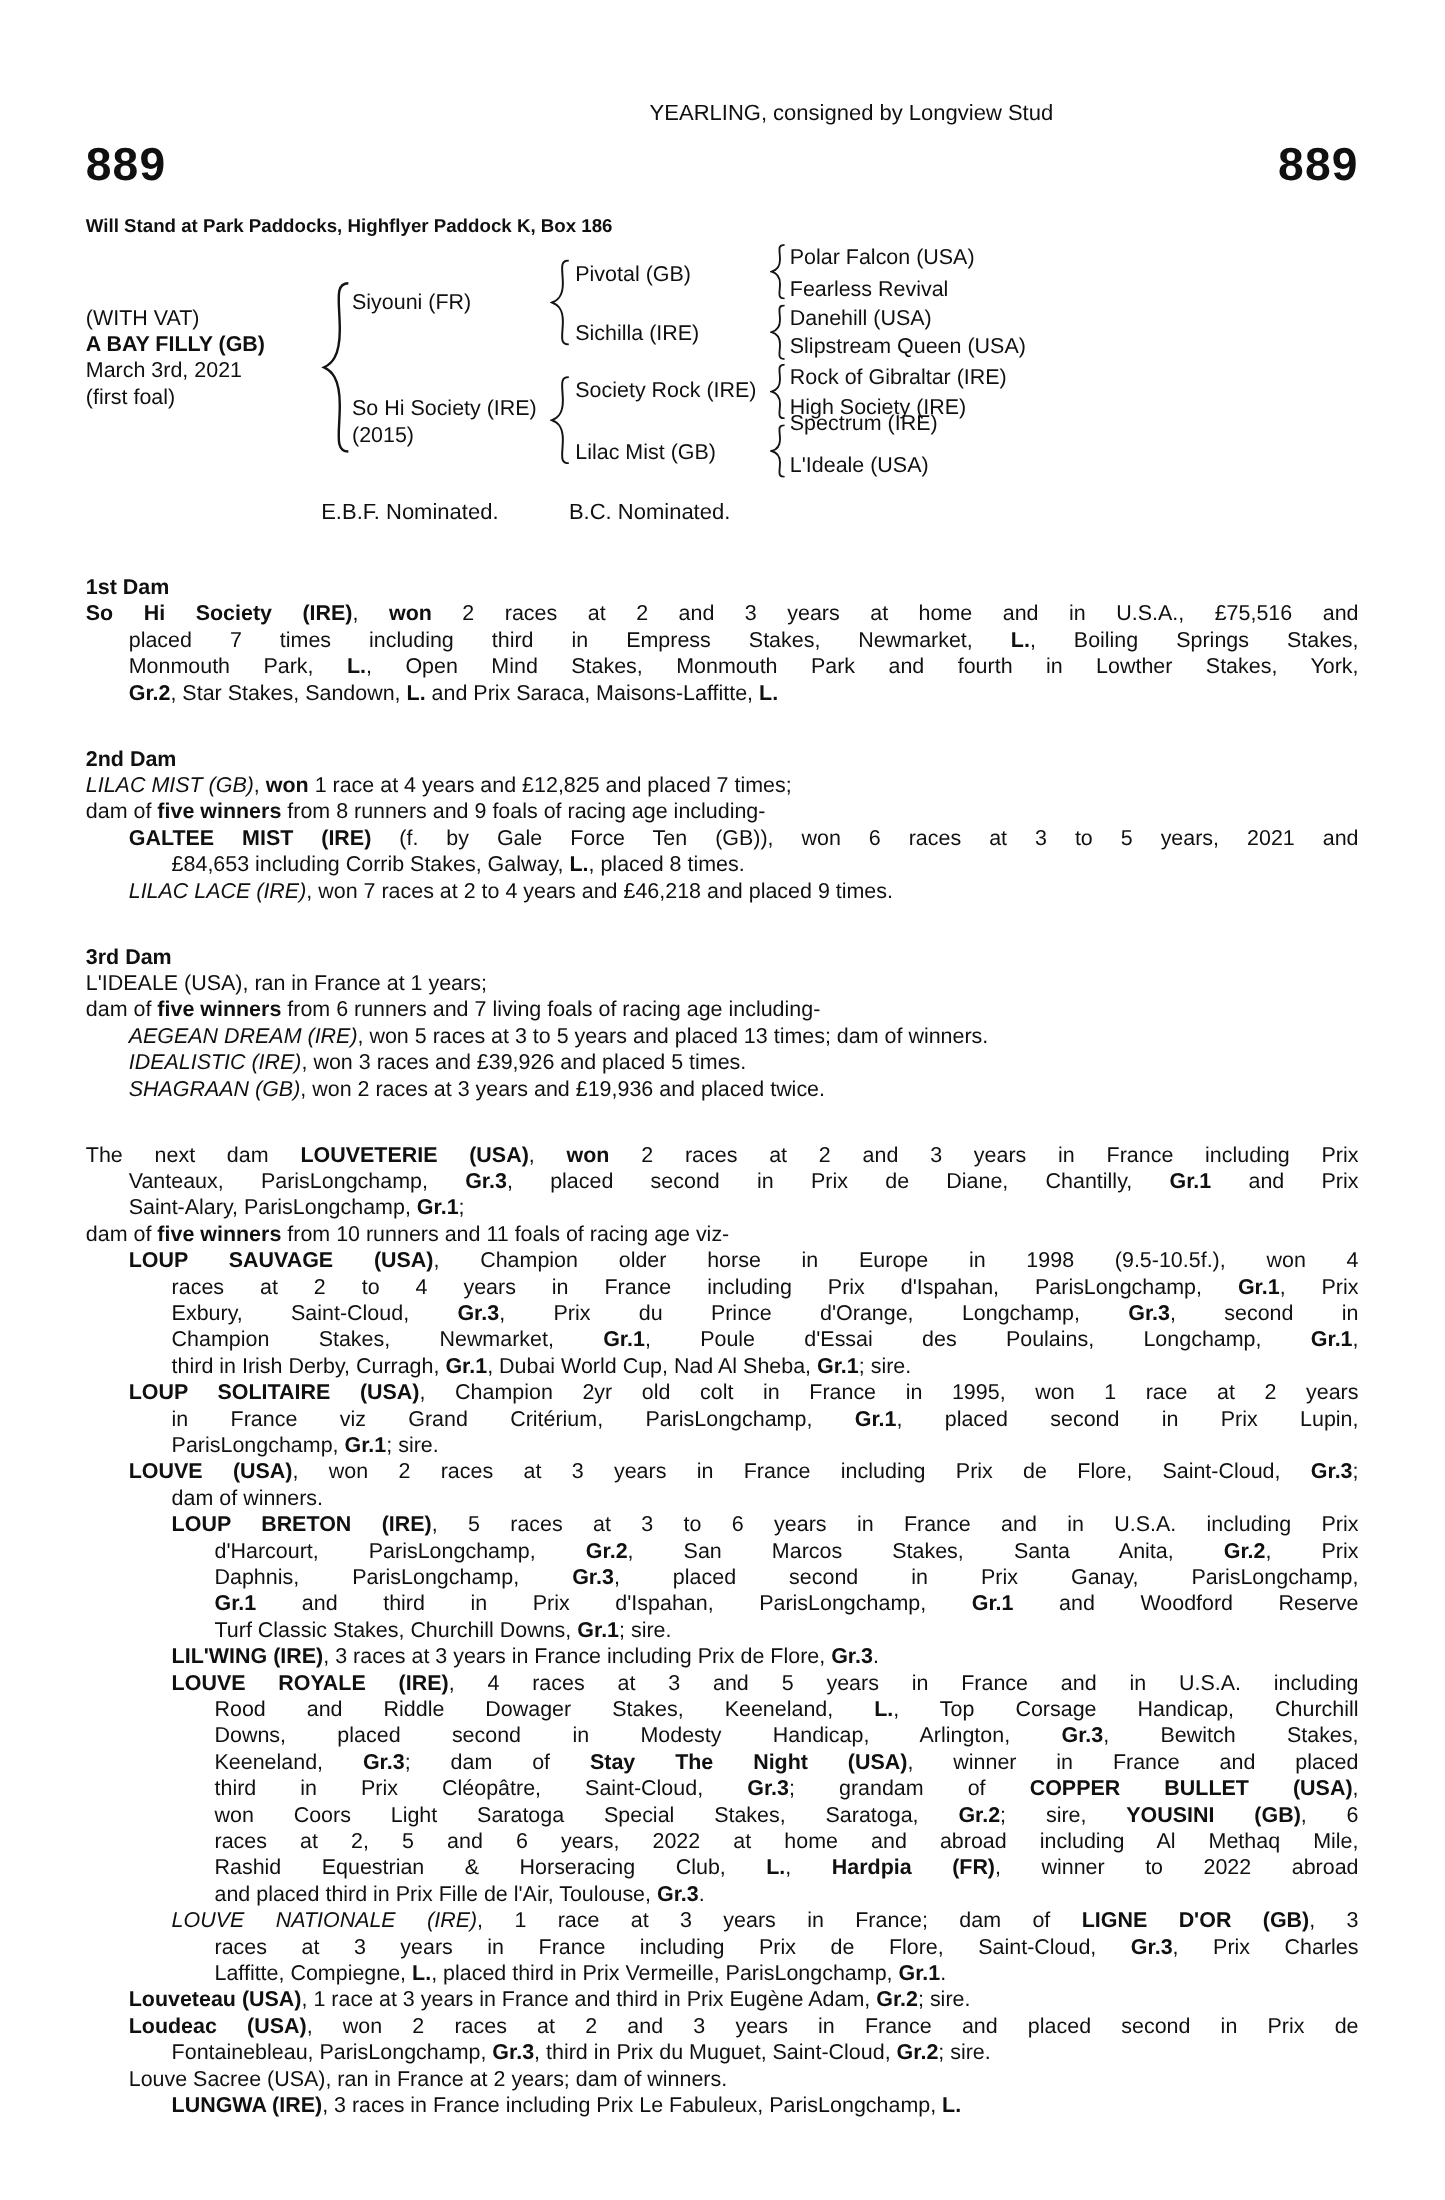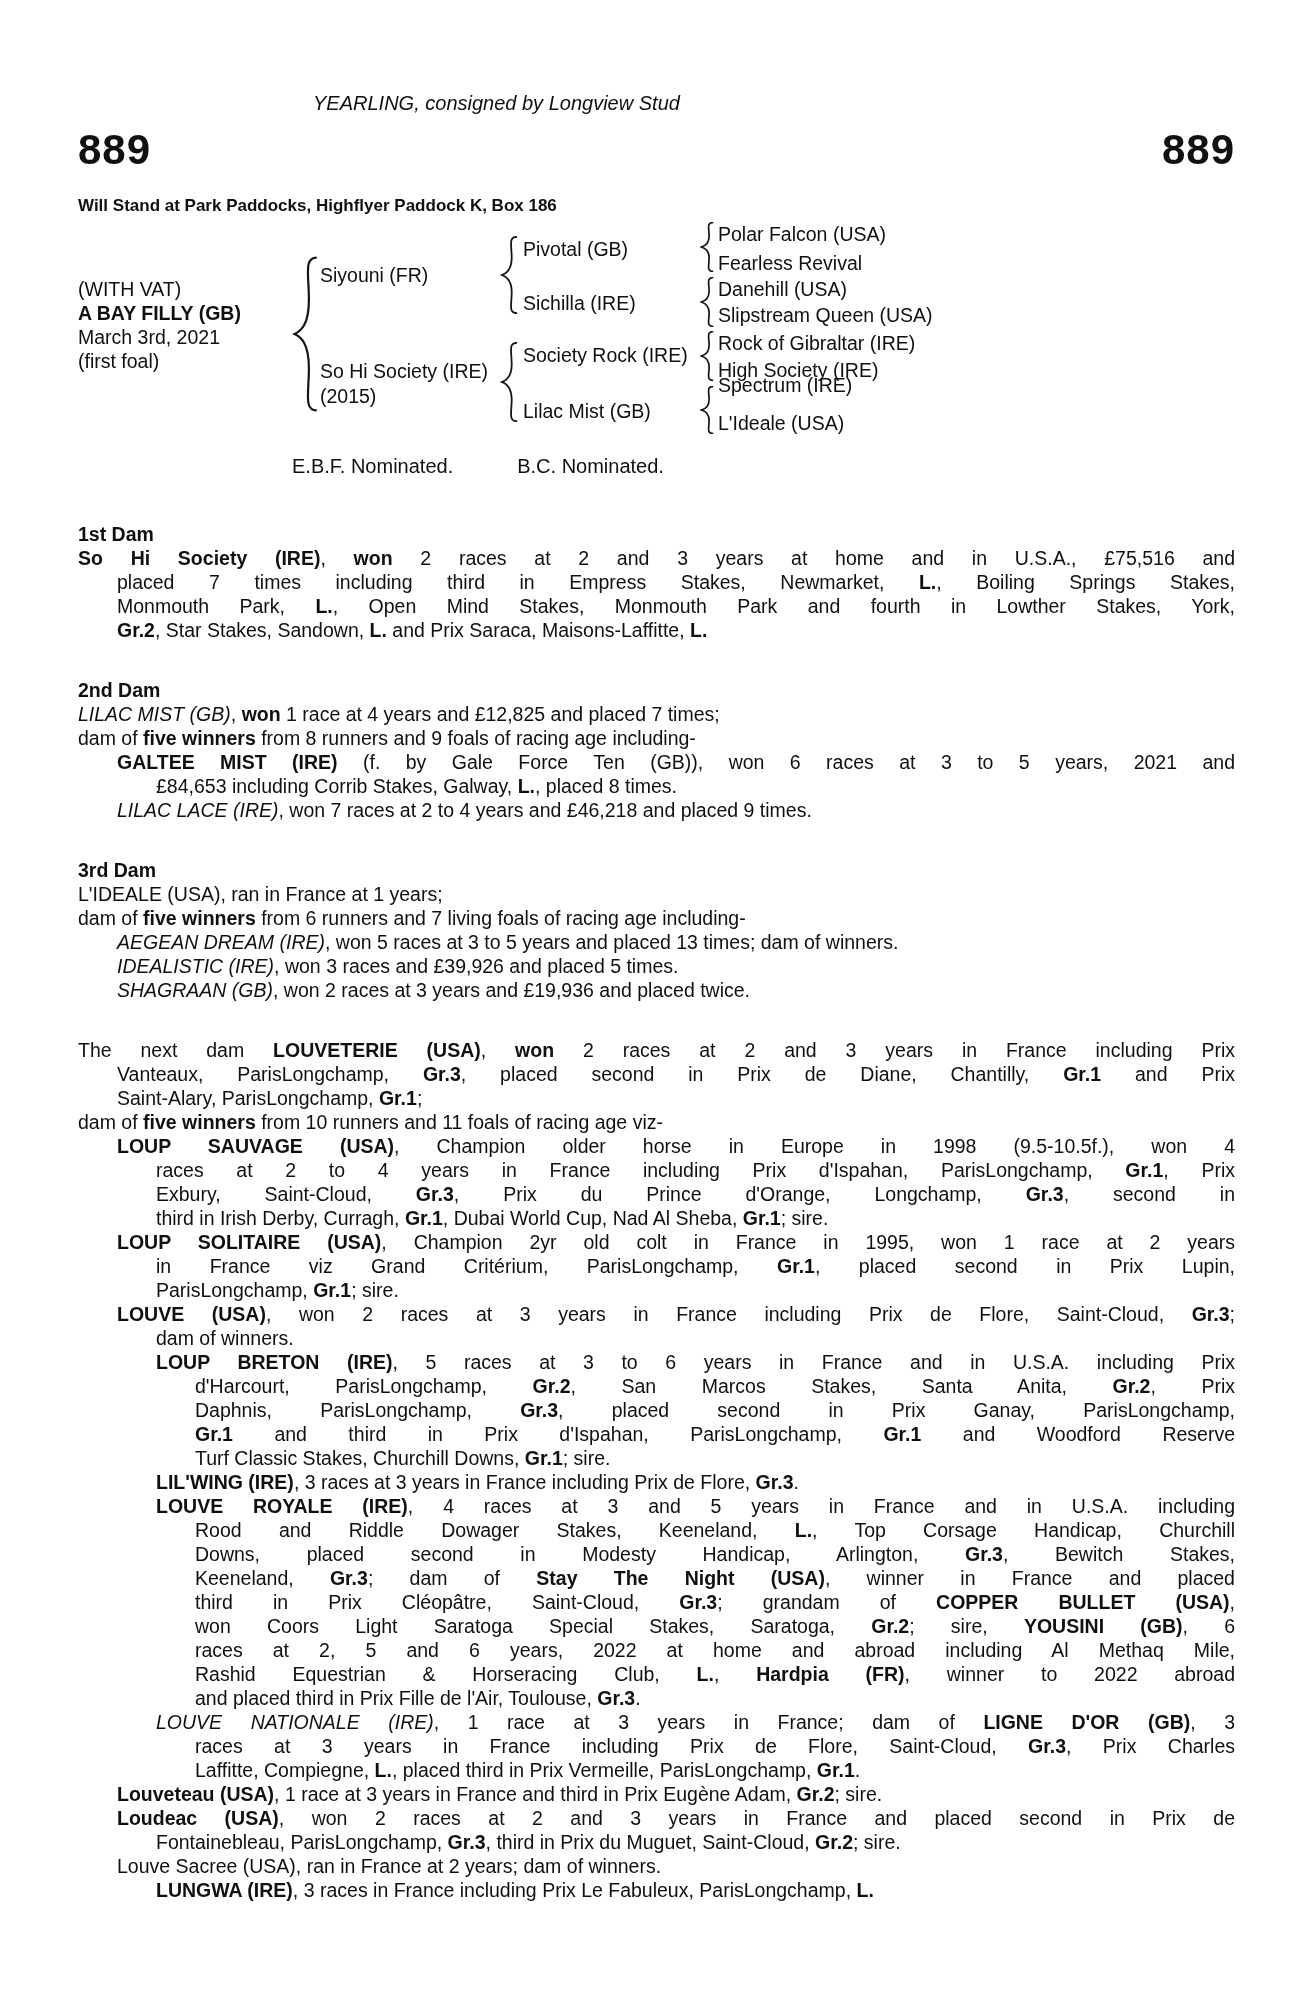--- a/index.html
+++ b/index.html
@@ -1,21 +1,21 @@
 <!DOCTYPE html>
 <html><head>
 <meta charset="utf-8">
 <style>
   html,body{margin:0;padding:0;background:#e8e8e8;}
   .page{
     position:relative;width:1314px;height:2000px;margin:0 auto;background:#ffffff;
     font-family:"Liberation Sans","DejaVu Sans",sans-serif;color:#101010;
     box-sizing:border-box;padding:92px 79px 0 78px;font-size:19.5px;
   }
-  .consignment{font-style:italic;font-size:20px;padding-left:235px;line-height:22px;}
+  .consignment{font-size:20px;padding-left:235px;line-height:22px;text-align:center;}
   .lot-row{display:flex;justify-content:space-between;align-items:flex-start;margin-top:16px;height:42px;}
   .lot{font-weight:bold;font-size:42px;line-height:40px;letter-spacing:1px;}
   .stand{font-weight:bold;font-size:17px;margin-top:22px;line-height:24px;}
   
   .pedigree{position:relative;height:228px;margin-top:2px;}
   .ped{position:absolute;white-space:nowrap;line-height:22px;}
   .ped.bold{font-weight:bold;}
   .brace{position:absolute;}
   .brace path{fill:none;stroke:#141414;vector-effect:non-scaling-stroke;}
   
@@ -123,20 +123,21 @@
       <div class="bline m1"><span class="r-i">AEGEAN DREAM (IRE)</span><span class="r-p">, won 5 races at 3 to 5 years and placed 13 times; dam of winners.</span></div>
       <div class="bline m1"><span class="r-i">IDEALISTIC (IRE)</span><span class="r-p">, won 3 races and £39,926 and placed 5 times.</span></div>
       <div class="bline m1"><span class="r-i">SHAGRAAN (GB)</span><span class="r-p">, won 2 races at 3 years and £19,936 and placed twice.</span></div>
       <div class="bline m0 just gap"><span class="r-p">The next dam </span><span class="r-b">LOUVETERIE (USA)</span><span class="r-p">, </span><span class="r-b">won</span><span class="r-p"> 2 races at 2 and 3 years in France including Prix</span></div>
       <div class="bline c0 just"><span class="r-p">Vanteaux, ParisLongchamp, </span><span class="r-b">Gr.3</span><span class="r-p">, placed second in Prix de Diane, Chantilly, </span><span class="r-b">Gr.1</span><span class="r-p"> and Prix</span></div>
       <div class="bline c0"><span class="r-p">Saint-Alary, ParisLongchamp, </span><span class="r-b">Gr.1</span><span class="r-p">;</span></div>
       <div class="bline m0"><span class="r-p">dam of </span><span class="r-b">five winners</span><span class="r-p"> from 10 runners and 11 foals of racing age viz-</span></div>
       <div class="bline m1 just"><span class="r-b">LOUP SAUVAGE (USA)</span><span class="r-p">, Champion older horse in Europe in 1998 (9.5-10.5f.), won 4</span></div>
       <div class="bline c1 just"><span class="r-p">races at 2 to 4 years in France including Prix d'Ispahan, ParisLongchamp, </span><span class="r-b">Gr.1</span><span class="r-p">, Prix</span></div>
       <div class="bline c1 just"><span class="r-p">Exbury, Saint-Cloud, </span><span class="r-b">Gr.3</span><span class="r-p">, Prix du Prince d'Orange, Longchamp, </span><span class="r-b">Gr.3</span><span class="r-p">, second in</span></div>
+      <div class="bline c1 just"><span class="r-p">Champion Stakes, Newmarket, </span><span class="r-b">Gr.1</span><span class="r-p">, Poule d'Essai des Poulains, Longchamp, </span><span class="r-b">Gr.1</span><span class="r-p">,</span></div>
       <div class="bline c1"><span class="r-p">third in Irish Derby, Curragh, </span><span class="r-b">Gr.1</span><span class="r-p">, Dubai World Cup, Nad Al Sheba, </span><span class="r-b">Gr.1</span><span class="r-p">; sire.</span></div>
       <div class="bline m1 just"><span class="r-b">LOUP SOLITAIRE (USA)</span><span class="r-p">, Champion 2yr old colt in France in 1995, won 1 race at 2 years</span></div>
       <div class="bline c1 just"><span class="r-p">in France viz Grand Critérium, ParisLongchamp, </span><span class="r-b">Gr.1</span><span class="r-p">, placed second in Prix Lupin,</span></div>
       <div class="bline c1"><span class="r-p">ParisLongchamp, </span><span class="r-b">Gr.1</span><span class="r-p">; sire.</span></div>
       <div class="bline m1 just"><span class="r-b">LOUVE (USA)</span><span class="r-p">, won 2 races at 3 years in France including Prix de Flore, Saint-Cloud, </span><span class="r-b">Gr.3</span><span class="r-p">;</span></div>
       <div class="bline c1"><span class="r-p">dam of winners.</span></div>
       <div class="bline m2 just"><span class="r-b">LOUP BRETON (IRE)</span><span class="r-p">, 5 races at 3 to 6 years in France and in U.S.A. including Prix</span></div>
       <div class="bline c2 just"><span class="r-p">d'Harcourt, ParisLongchamp, </span><span class="r-b">Gr.2</span><span class="r-p">, San Marcos Stakes, Santa Anita, </span><span class="r-b">Gr.2</span><span class="r-p">, Prix</span></div>
       <div class="bline c2 just"><span class="r-p">Daphnis, ParisLongchamp, </span><span class="r-b">Gr.3</span><span class="r-p">, placed second in Prix Ganay, ParisLongchamp,</span></div>
       <div class="bline c2 just"><span class="r-b">Gr.1</span><span class="r-p"> and third in Prix d'Ispahan, ParisLongchamp, </span><span class="r-b">Gr.1</span><span class="r-p"> and Woodford Reserve</span></div>

